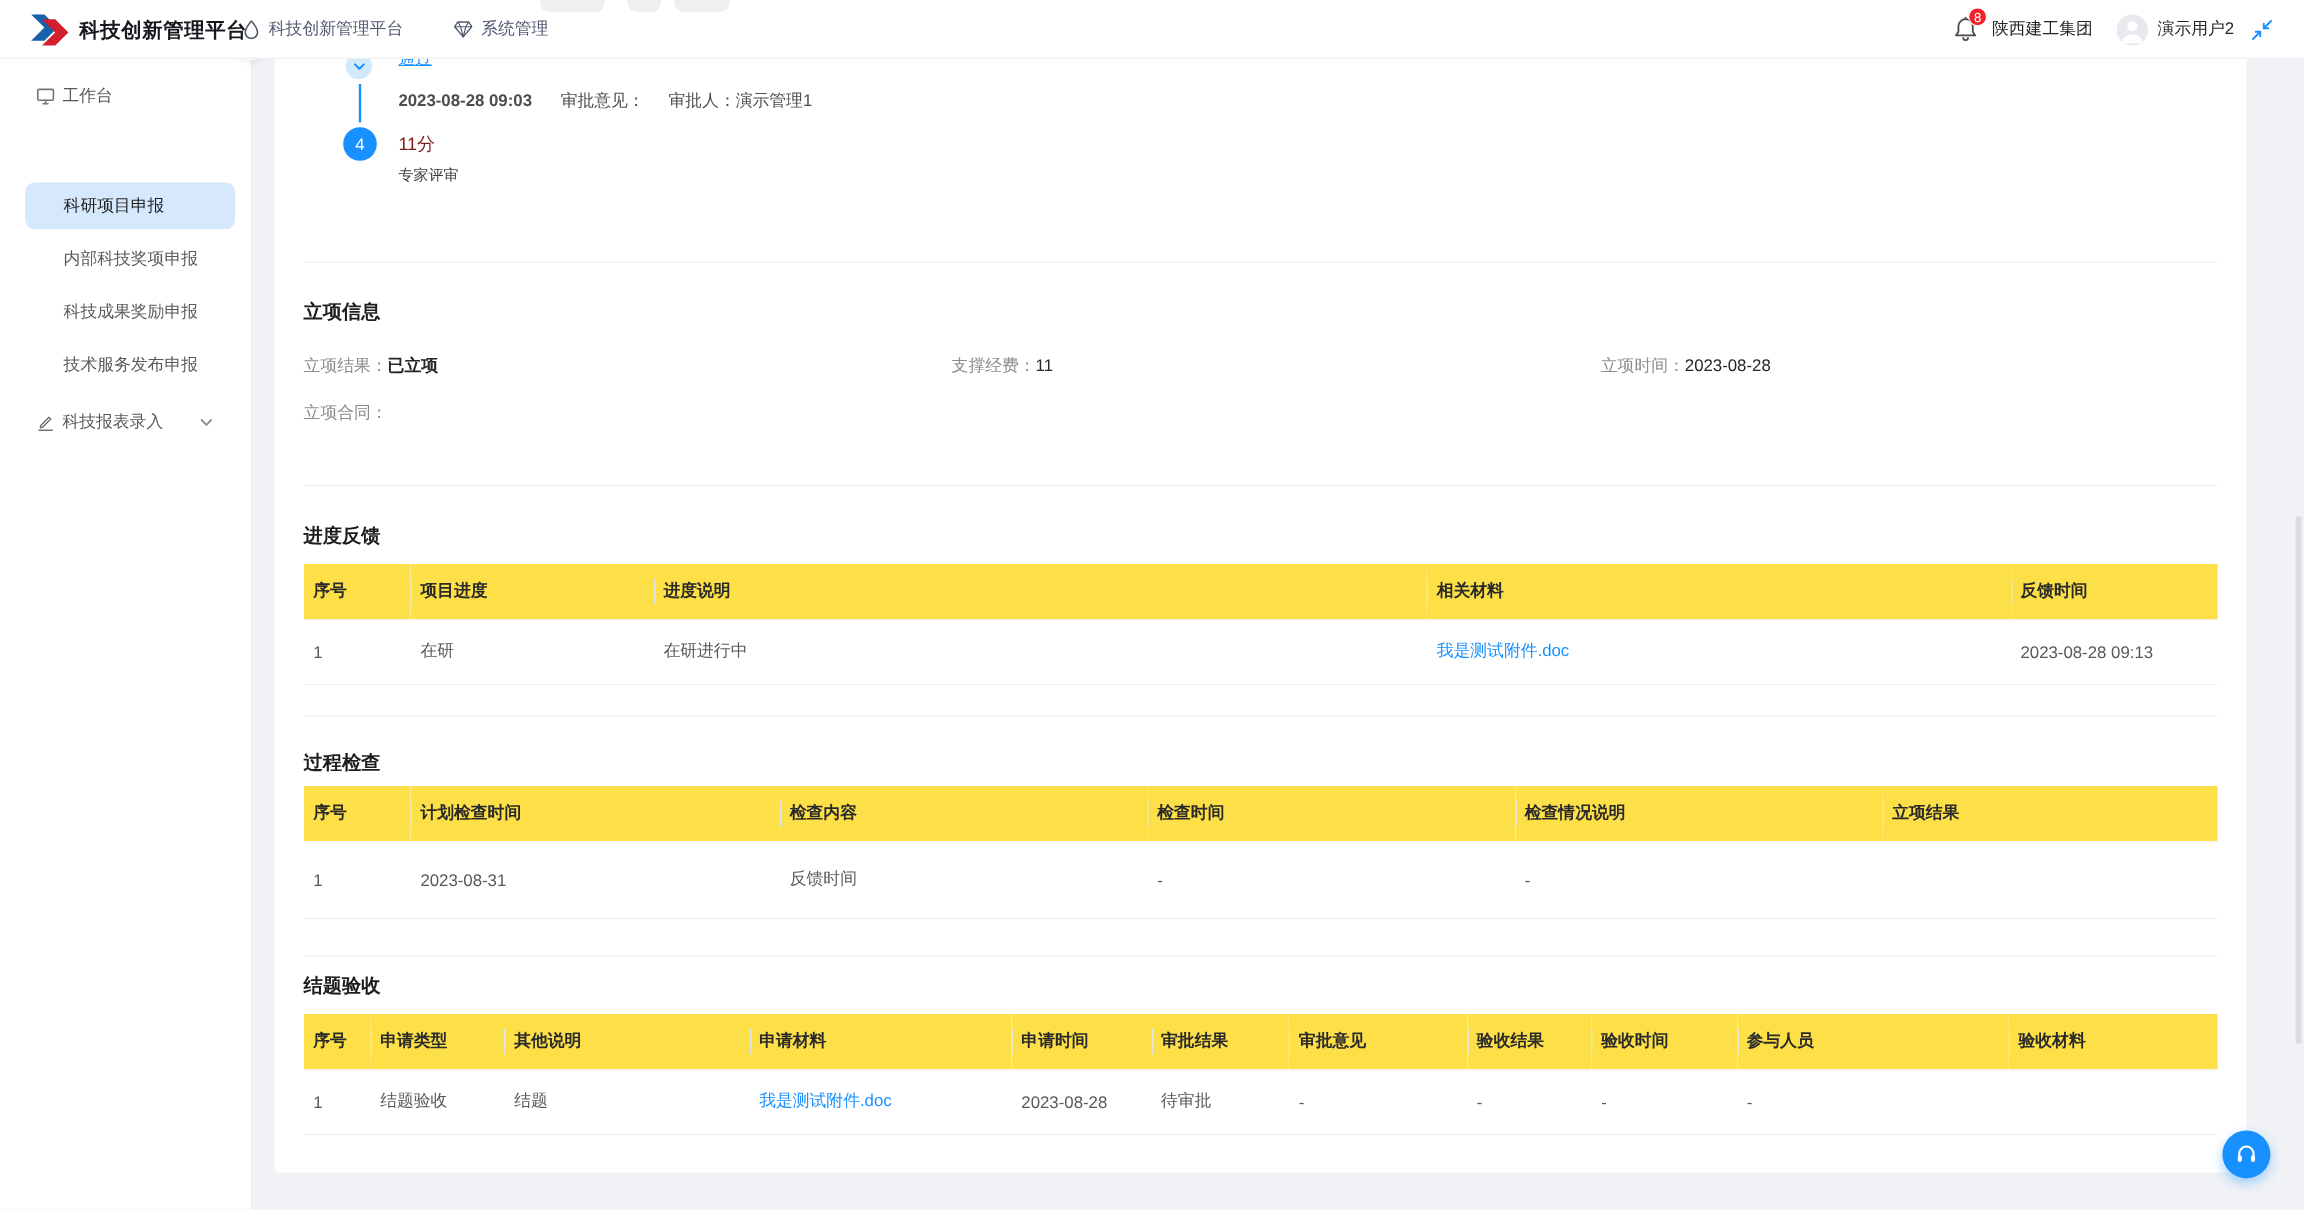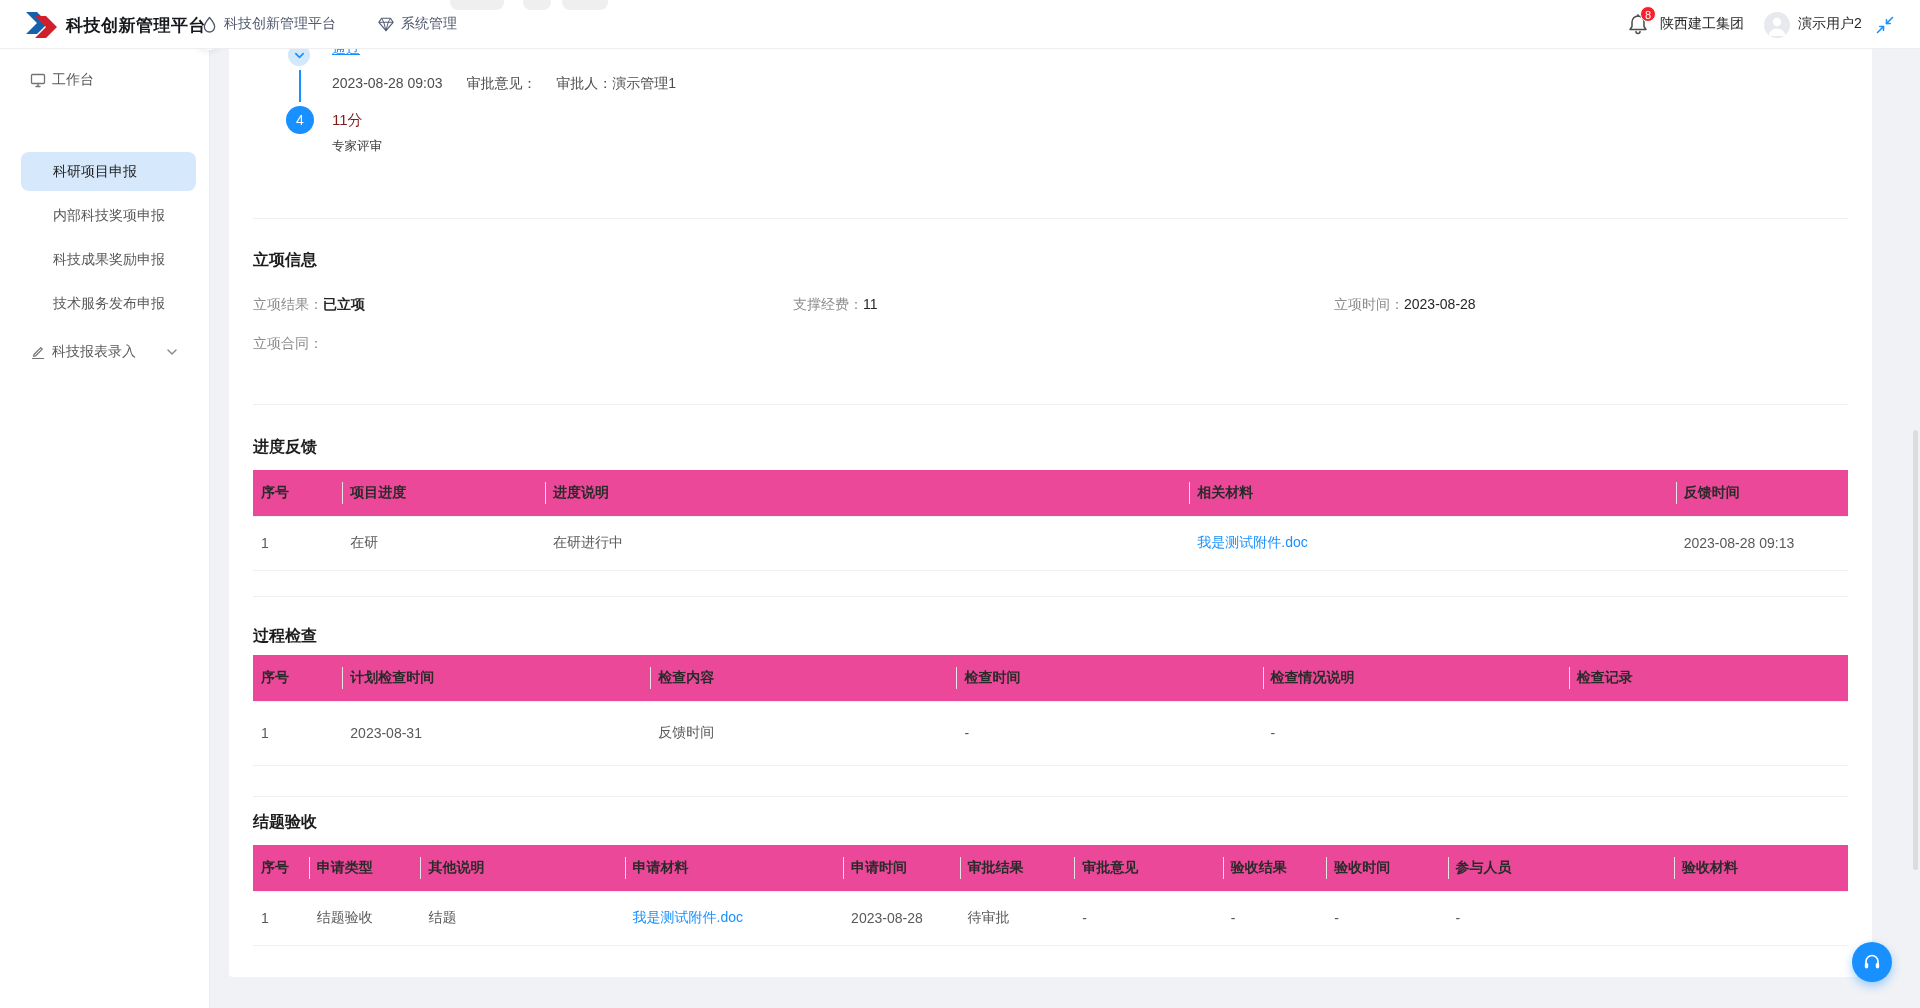--- a/index.html
+++ b/index.html
@@ -58,21 +58,21 @@
   .card { position:absolute; left:229px; top:0; width:1643px; height:977px; background:#fff;
     border-radius:0 0 4px 4px; z-index:1; }
 
   
   .tl-toggle { position:absolute; left:288px; top:44px; width:22px; height:22px; border-radius:50%;
     background:#d2e8fb; color:#1890ff; display:flex; align-items:center; justify-content:center;
     z-index:2; cursor:pointer; }
   .tl-link { position:absolute; left:332px; top:40px; font-size:14px; color:#1890ff;
     text-decoration:underline; z-index:2; cursor:pointer; }
   .tl-meta { position:absolute; left:332px; top:75px; font-size:14px; color:#4d4d4d; z-index:2; }
-  .tl-meta .m-time { margin-right:20px; } .tl-meta .m-opinion { margin-right:16px; }
+  .tl-meta .m-time { margin-right:20px;font-weight:bold; } .tl-meta .m-opinion { margin-right:16px; }
   .tl-line { position:absolute; left:299px; top:70px; width:2px; height:32px; background:#1890ff; z-index:2; }
   .tl-dot { position:absolute; left:286px; top:106px; width:28px; height:28px; border-radius:50%;
     background:#1890ff; color:#fff; font-size:14px; display:flex; align-items:center; justify-content:center; z-index:2; }
   .tl-step-title { position:absolute; left:332px; top:111px; font-size:15px; color:#7f1d1d; z-index:2; }
   .tl-step-sub { position:absolute; left:332px; top:138px; font-size:12.5px; color:#404040; z-index:2; }
 
   
   .hr { position:absolute; left:253px; width:1595px; height:1px; background:#efefef; z-index:2; }
   .hr-1 { top:218px; } .hr-2 { top:404px; } .hr-3 { top:596px; } .hr-4 { top:796px; }
   .sec-title { position:absolute; left:253px; font-size:16px; font-weight:700; color:#1d1d1d; z-index:2; }
@@ -82,21 +82,21 @@
   .field .f-label { color:#8c8c8c; }
   .field .f-value { color:#262626; }
   .f-bold { font-weight:700; }
   .fld-1 { left:253px; top:296px; } .fld-2 { left:793px; top:296px; }
   .fld-3 { left:1334px; top:296px; } .fld-4 { left:253px; top:335px; }
 
   
   .tbl-wrap { position:absolute; left:253px; width:1595px; z-index:2; }
   .tw-1 { top:470px; } .tw-2 { top:655px; } .tw-3 { top:845px; }
   table { width:100%; border-collapse:collapse; table-layout:fixed; }
-  th { position:relative; height:46px; background:#ec4899; font-weight:700; font-size:14px; color:#2a2a2a;
+  th { position:relative; height:46px; background:#fde047; font-weight:700; font-size:14px; color:#2a2a2a;
     text-align:left; padding:0 8px; border-bottom:1px solid #f0f0f0; white-space:nowrap; overflow:hidden; }
   th:not(:first-child)::before { content:""; position:absolute; left:0; top:50%; transform:translateY(-50%);
     width:1px; height:22px; background:#e4e4e4; }
   .tw-2 td { height:64px; }
   td { height:54px; font-size:14px; color:#595959; padding:0 8px; border-bottom:1px solid #f0f0f0;
     white-space:nowrap; overflow:hidden; background:#fff; }
   td .cell-link { color:#1890ff; cursor:pointer; }
 
   
   .scroll-thumb { position:absolute; left:1913px; top:430px; width:5px; height:440px;
@@ -188,21 +188,21 @@
         <col style="width: 19.2%;">
         <col style="width: 17.5%;">
       </colgroup>
       <thead>
         <tr>
           <th>序号</th>
           <th>计划检查时间</th>
           <th>检查内容</th>
           <th>检查时间</th>
           <th>检查情况说明</th>
-          <th>检查记录</th>
+          <th>立项结果</th>
         </tr>
       </thead>
       <tbody>
         <tr>
           <td>1</td>
           <td>2023-08-31</td>
           <td>反馈时间</td>
           <td>-</td>
           <td>-</td>
           <td></td>

